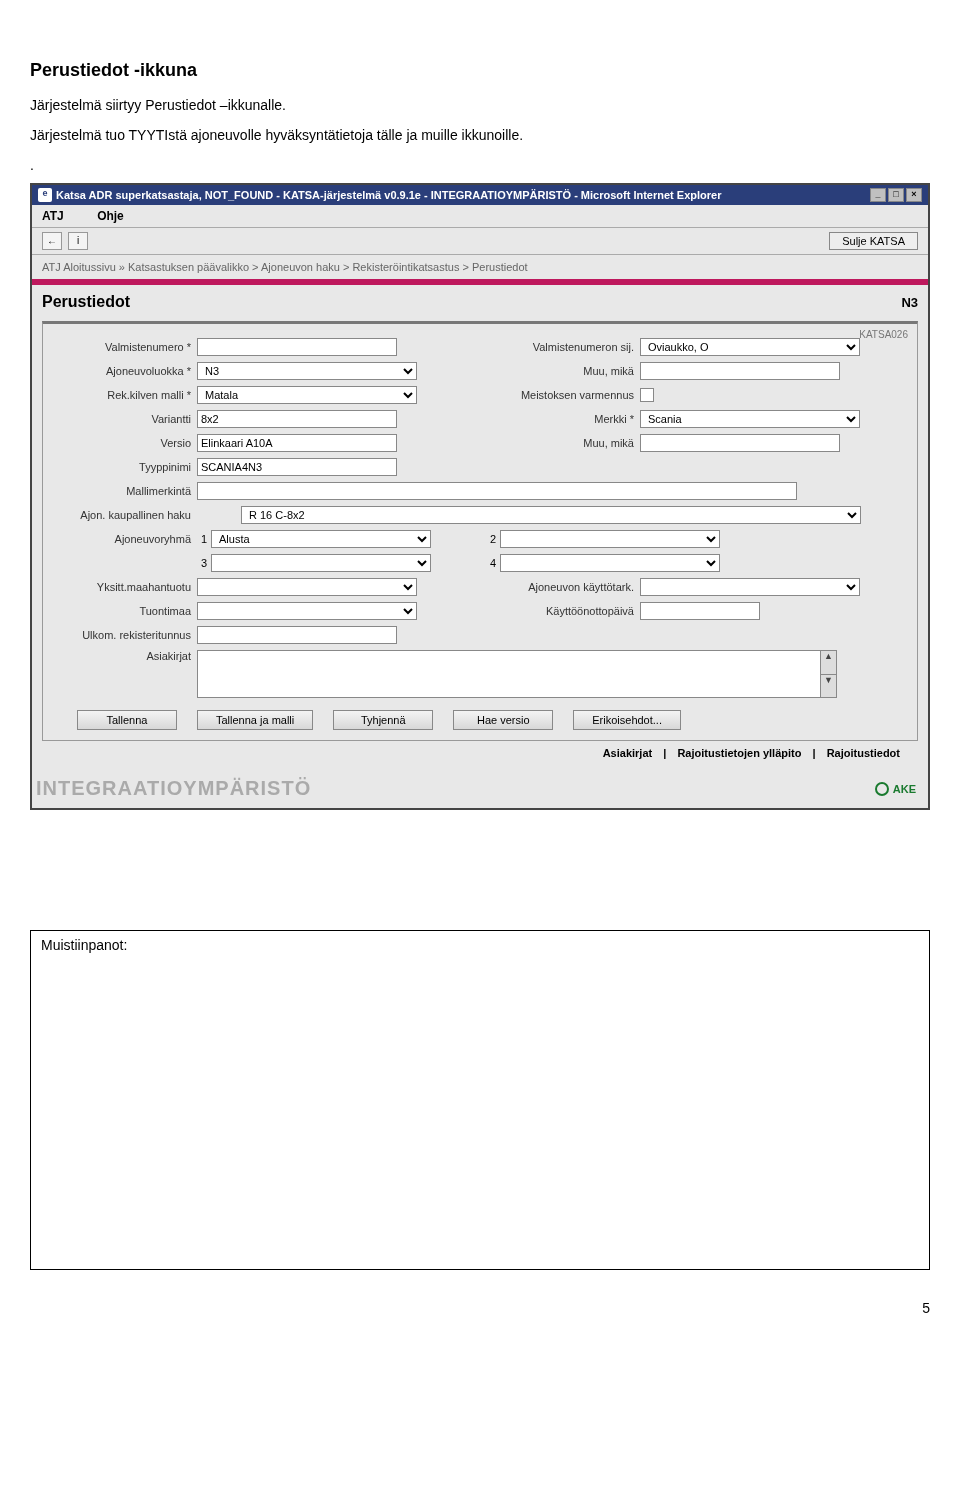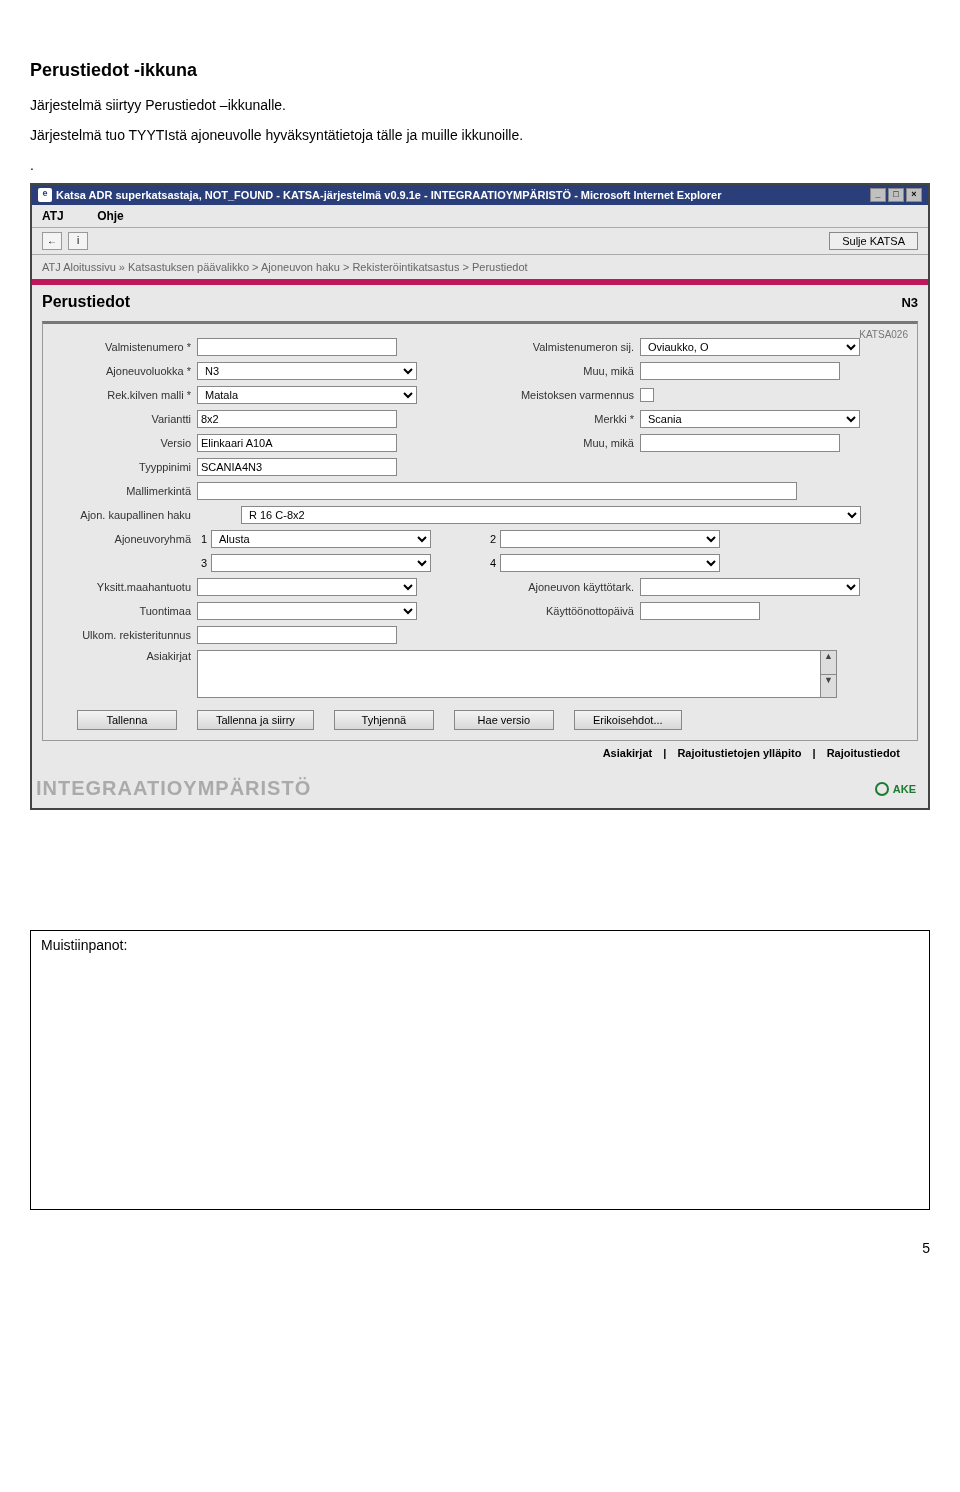--- a/index.html
+++ b/index.html
@@ -191,21 +191,21 @@
     color: #1a7a2f;
     display:flex;
     align-items:center;
     gap:4px;
   }
   .ake-logo .circ { width:14px; height:14px; border:2px solid #1a7a2f; border-radius:50%; }
 
   .notes-box {
     border: 1px solid #000;
     margin-top: 120px;
-    height: 280px;
+    height: 340px;
     padding: 6px 10px;
     font-size: 14px;
   }
   .pagenum {
     text-align: right;
     font-size: 14px;
     margin-top: 30px;
   }
 </style>
 </head>
@@ -398,21 +398,21 @@
           <div class="ilmo-text"></div>
           <div class="scroll-arrows">
             <span>▲</span>
             <span>▼</span>
           </div>
         </div>
       </div>
 
       <div class="button-row">
         <button class="formbtn">Tallenna</button>
-        <button class="formbtn">Tallenna ja siirry</button>
+        <button class="formbtn">Tallenna ja malli</button>
         <button class="formbtn">Tyhjennä</button>
         <button class="formbtn">Hae versio</button>
         <button class="formbtn">Erikoisehdot...</button>
       </div>
     </div>
 
     <div class="linkbar">
       <span>Asiakirjat</span>
       <span>|</span>
       <span>Rajoitustietojen ylläpito</span>

